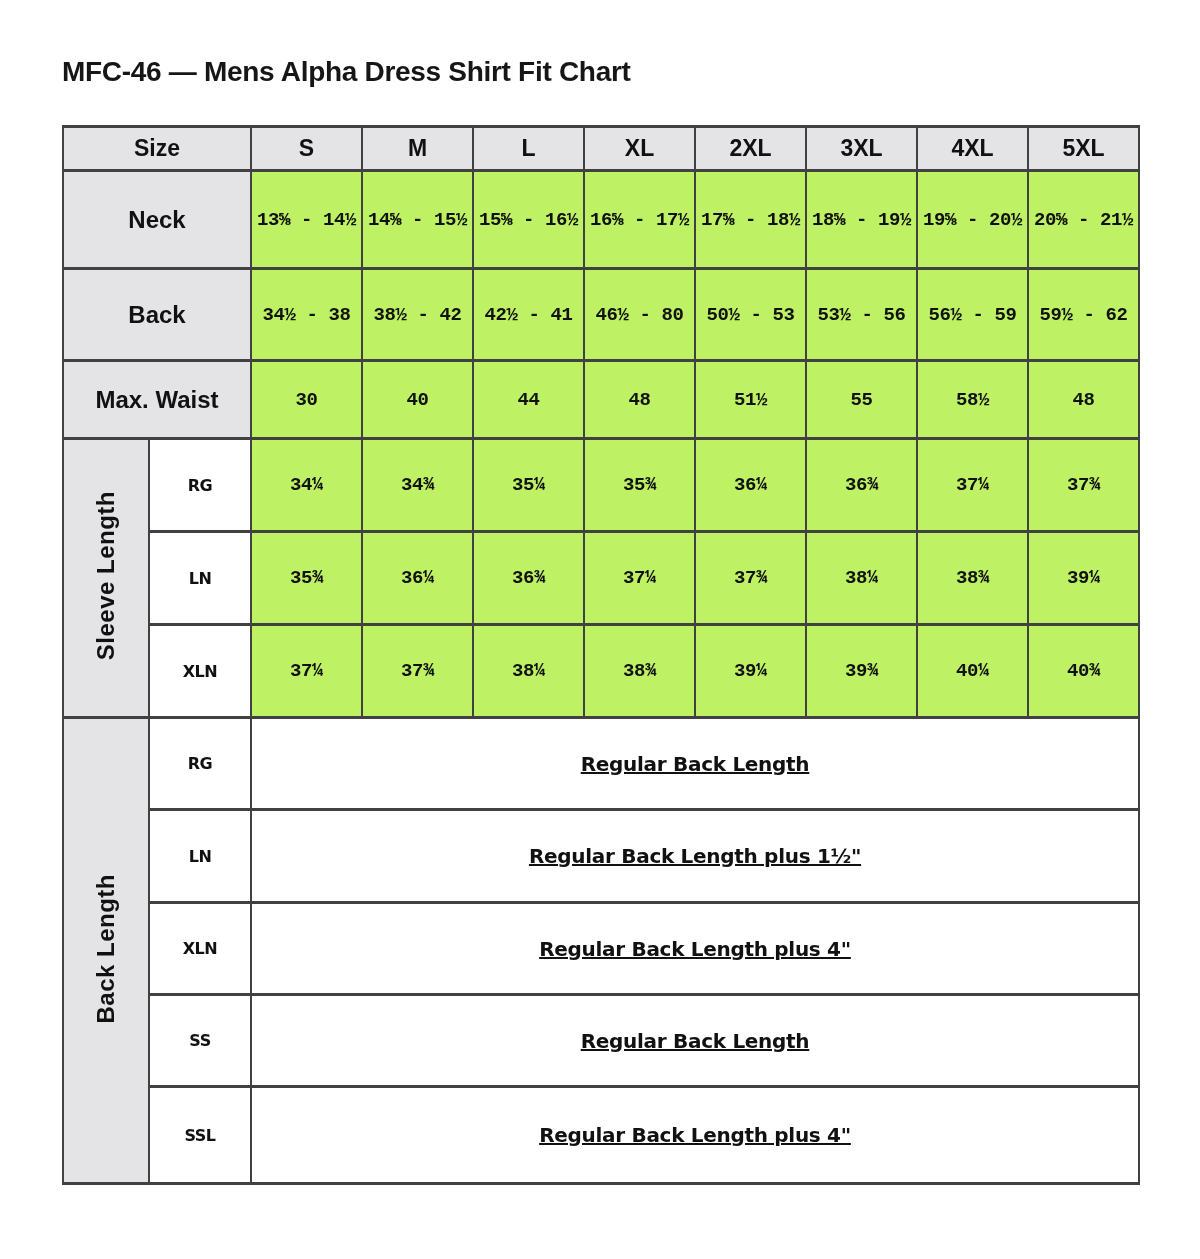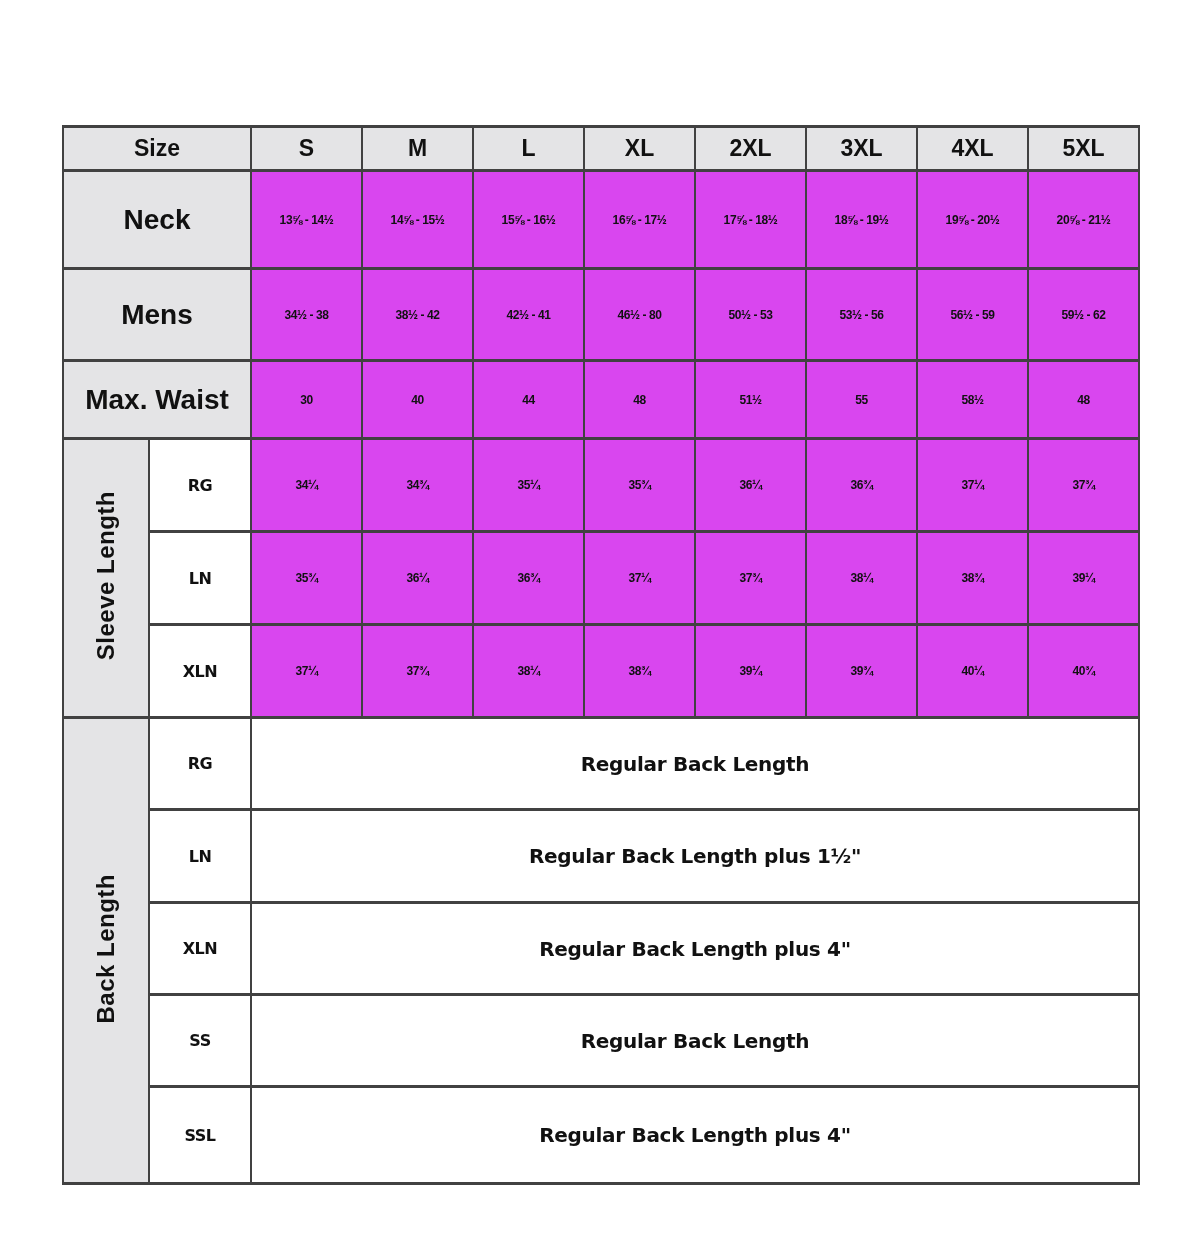--- a/index.html
+++ b/index.html
@@ -34,59 +34,60 @@
   td.hc {
     background: #e4e4e6;
     font-weight: bold; font-size: 23px;
     border-top-width: 2px;
   }
   
   td.gc {
     background: #e4e4e6;
     background-clip: content-box;
     padding: 4px;
-    font-weight: bold; font-size: 28px;
+    font-weight: bold; font-size: 24px;
   }
   
   td.dc {
-    background: #d946ef;
-    font-family: Liberation Sans, sans-serif;
-    font-weight: bold; font-size: 12px; letter-spacing: -0.4px;
+    background: #bef264;
+    font-family: Liberation Mono, monospace;
+    font-weight: bold; font-size: 19px; letter-spacing: -0.4px;
   }
   
   td.cc {
     background: #fff;
     font-family: "DejaVu Sans", sans-serif;
     font-weight: bold; font-size: 16px; letter-spacing: -0.5px;
   }
   
   td.mc {
     background: #fff;
     font-family: "DejaVu Sans", sans-serif;
-    font-weight: bold; font-size: 20px; letter-spacing: -0.3px;
+    font-weight: bold; font-size: 20px; letter-spacing: -0.3px; text-decoration: underline;
   }
   
   td.vc {
     background: #e4e4e6;
     background-clip: content-box;
     padding: 4px;
   }
   td.vc .vtext {
     display: inline-block;
     writing-mode: vertical-rl;
     transform: rotate(180deg);
     font-weight: bold; font-size: 24px;
     letter-spacing: 0.5px;
   }
 </style>
 </head>
 <body>
 
 <div class="page">
 
+  <div class="title">MFC-46 — Mens Alpha Dress Shirt Fit Chart</div>
 
   <table class="fit">
     <colgroup>
       <col style="width:86px">
         <col style="width:102px">
       <col style="width:111px">
         <col style="width:111px">
         <col style="width:111px">
         <col style="width:111px">
       <col style="width:111px">
@@ -114,21 +115,21 @@
       <td class="dc">14⅝ - 15½</td>
       <td class="dc">15⅝ - 16½</td>
       <td class="dc">16⅝ - 17½</td>
       <td class="dc">17⅝ - 18½</td>
       <td class="dc">18⅝ - 19½</td>
       <td class="dc">19⅝ - 20½</td>
       <td class="dc">20⅝ - 21½</td>
     </tr>
 
     <tr style="height:92px">
-      <td class="gc" colspan="2">Mens</td>
+      <td class="gc" colspan="2">Back</td>
       <td class="dc">34½ - 38</td>
       <td class="dc">38½ - 42</td>
       <td class="dc">42½ - 41</td>
       <td class="dc">46½ - 80</td>
       <td class="dc">50½ - 53</td>
       <td class="dc">53½ - 56</td>
       <td class="dc">56½ - 59</td>
       <td class="dc">59½ - 62</td>
     </tr>
 

